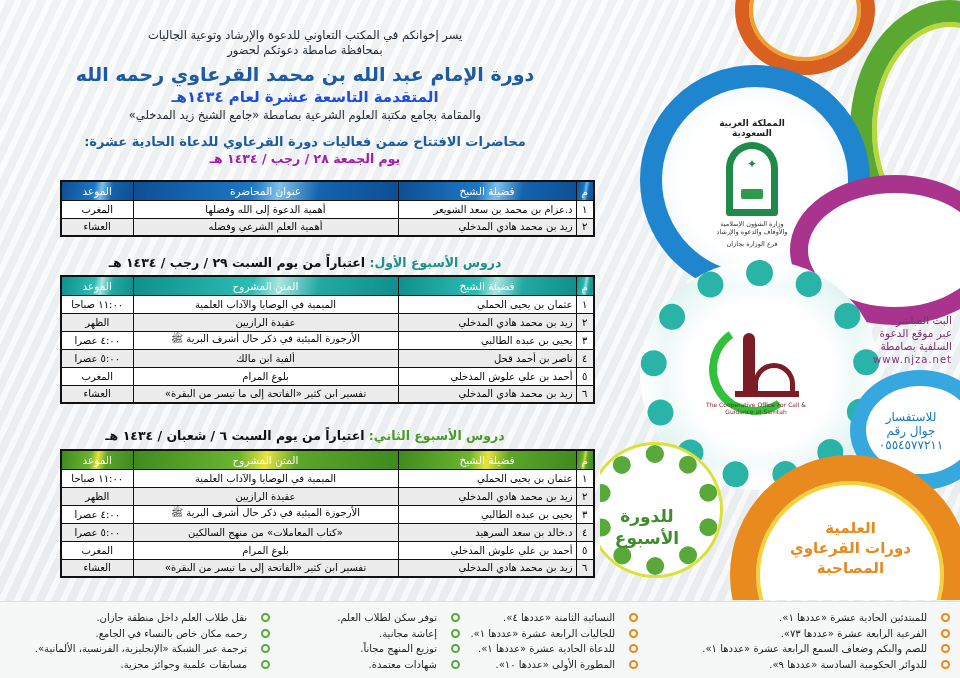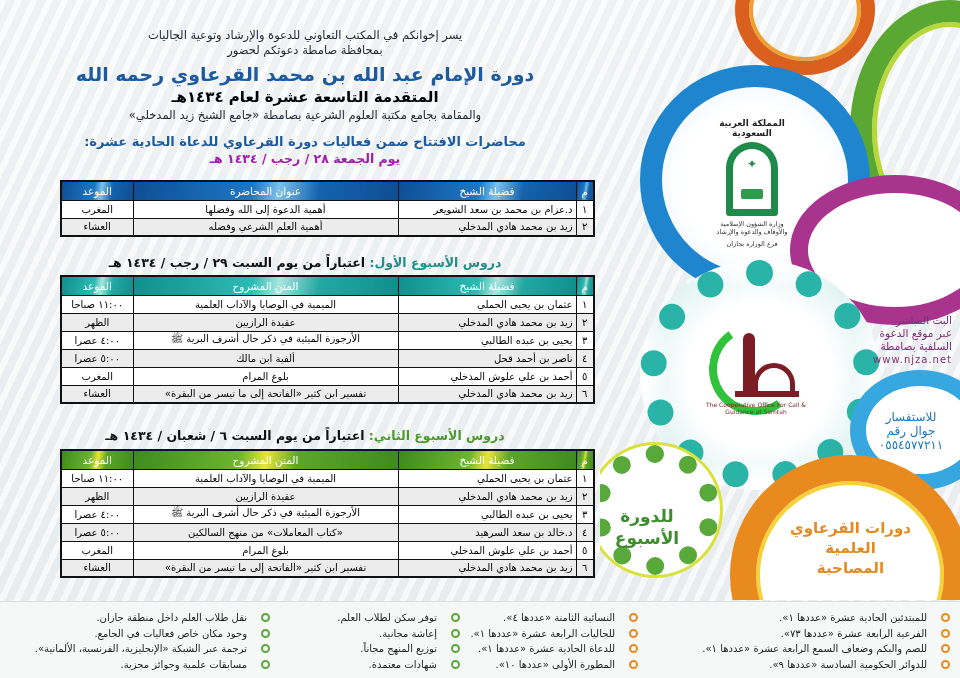--- a/index.html
+++ b/index.html
@@ -18,21 +18,21 @@
   }
   
   .ring { position: absolute; border-radius: 50%; }
   .deco { position: absolute; left: 600px; top: 0; width: 360px; height: 600px; overflow: hidden; }
 
   
   .header { position: absolute; left: 60px; top: 28px; width: 490px; text-align: center; }
   .h-line1 { font-size: 11.5px; color: #1b2430; line-height: 15px; }
   .h-line2 { font-size: 11.5px; color: #1b2430; line-height: 15px; }
   .h-title { font-size: 19px; font-weight: bold; color: #1d5a9e; line-height: 26px; margin-top: 3px; }
-  .h-sub { font-size: 15px; font-weight: bold; color: #000000; line-height: 20px; }
+  .h-sub { font-size: 15px; font-weight: bold; color: #1d4ed8; line-height: 20px; }
   .h-loc { font-size: 11.5px; color: #1b2430; line-height: 16px; }
   .h-intro { font-size: 13px; font-weight: bold; color: #1d5a9e; line-height: 18px; margin-top: 10px; }
   .h-date { font-size: 12.5px; font-weight: bold; color: #a21caf; line-height: 16px; }
 
   .section-title {
     position: absolute; left: 60px; width: 490px; text-align: center;
     font-size: 12.5px; font-weight: bold; color: #111;
   }
   .section-title .colored { color: #1e8f8a; }
   .section-title.week2 .colored { color: #4c9a2a; }
@@ -280,22 +280,22 @@
   <div>جوال رقم</div>
   <div>٠٥٥٤٥٧٧٢١١</div>
 </div>
 
 <div class="features-circle-text">
   <div>للدورة</div>
   <div>الأسبوع</div>
 </div>
 
 <div class="info-text">
+  <div>العلمية</div>
   <div>دورات القرعاوي</div>
-  <div>العلمية</div>
   <div>المصاحبة</div>
 </div>
 
 <div class="features">
   <div class="feat-col" style="right:10px;">
     <div class="feat-item">
         <span class="bullet"></span>
         <span>للمبتدئين الحادية عشرة «عددها ١».</span>
       </div>
     <div class="feat-item">
@@ -347,21 +347,21 @@
         <span>شهادات معتمدة.</span>
       </div>
   </div>
   <div class="feat-col" style="right:690px;">
     <div class="feat-item">
         <span class="bullet green"></span>
         <span>نقل طلاب العلم داخل منطقة جازان.</span>
       </div>
     <div class="feat-item">
         <span class="bullet green"></span>
-        <span>وجود مكان خاص فعاليات في الجامع.</span>
+        <span>رحمه مكان خاص بالنساء في الجامع.</span>
       </div>
     <div class="feat-item">
         <span class="bullet green"></span>
         <span>ترجمة عبر الشبكة «الإنجليزية، الفرنسية، الألمانية».</span>
       </div>
     <div class="feat-item">
         <span class="bullet green"></span>
         <span>مسابقات علمية وجوائز مجزية.</span>
       </div>
   </div>

